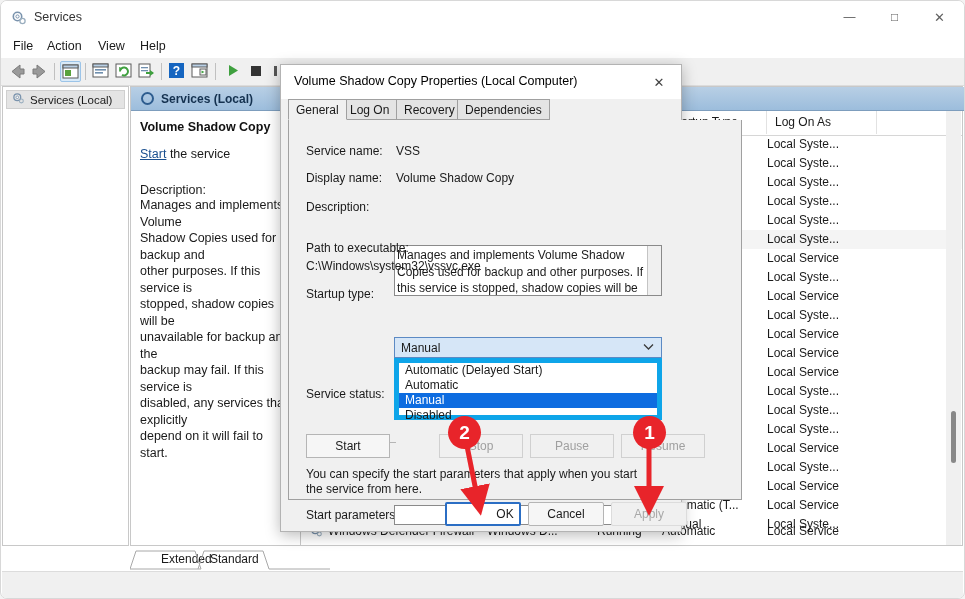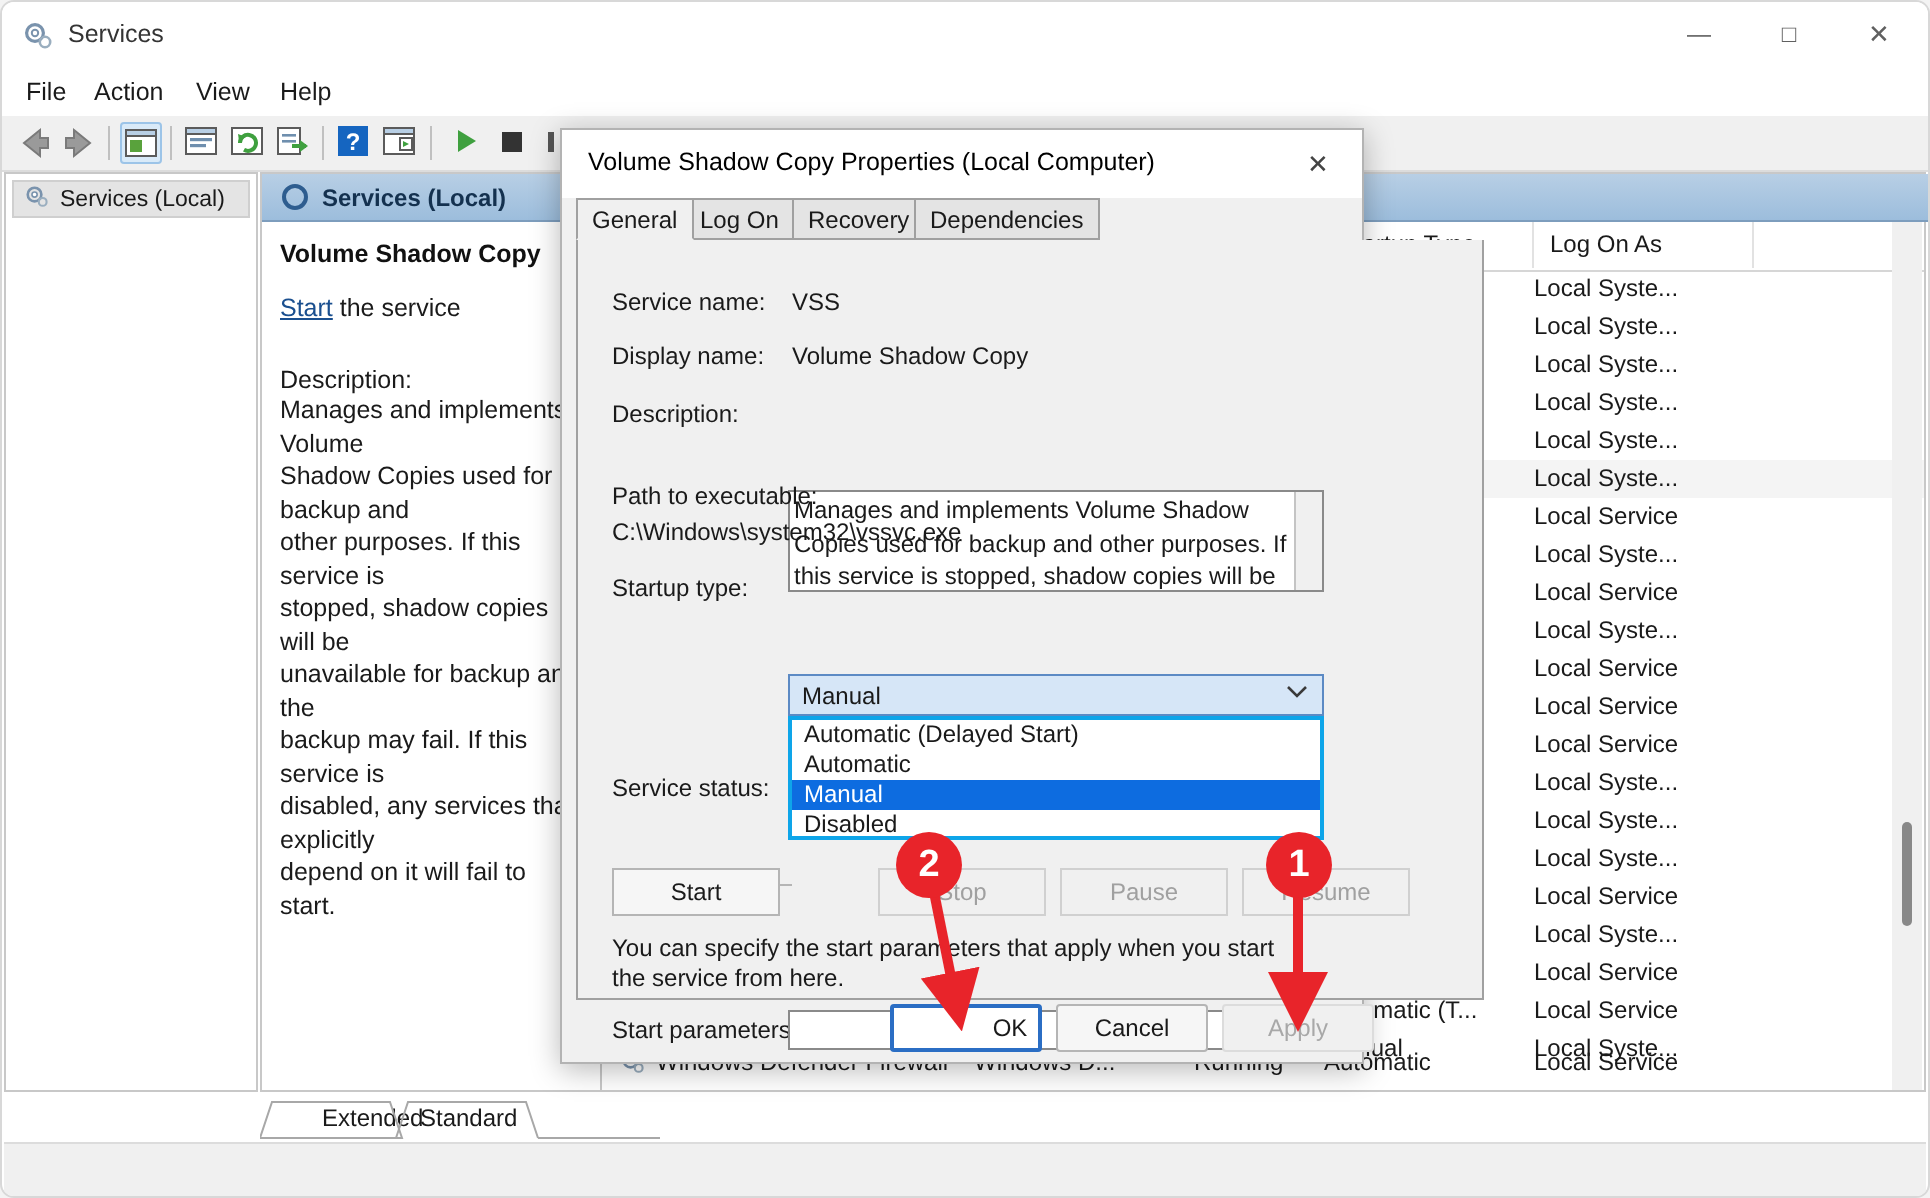--- a/index.html
+++ b/index.html
@@ -97,21 +97,21 @@
   .descbox{position:absolute;left:105px;top:125px;width:268px;height:51px;background:#ffffff;
            border:1px solid #8a8a8a;box-sizing:border-box;overflow:hidden;font-size:12px;color:#1a1a1a;
            line-height:16.5px;padding:1px 2px;}
   .descbox .sb{position:absolute;right:0;top:0;width:13px;height:49px;background:#f0f0f0;border-left:1px solid #c4c4c4;}
 
   .combo{position:absolute;left:105px;top:217px;width:268px;height:21px;background:#d6e6f7;
          border:1px solid #5c8ac4;box-sizing:border-box;font-size:12px;color:#1a1a1a;
          display:flex;align-items:center;padding-left:6px;}
   .combo .chev{position:absolute;right:7px;top:4px;color:#3a3a3a;font-size:10px;}
   .droplist{position:absolute;left:105px;top:238px;width:268px;height:62px;background:#ffffff;
-            border:2px solid #0ea5e9;box-sizing:border-box;z-index:5;}
+            border:5px solid #0ea5e9;box-sizing:border-box;z-index:5;}
   .dopt{height:15px;line-height:15px;font-size:12px;color:#1a1a1a;padding-left:6px;}
   .dopt.sel{background:#0d6ce0;color:#ffffff;}
 
   .hr{position:absolute;left:17px;top:322px;width:90px;height:1px;background:#b5b5b5;}
 
   .sbtn{position:absolute;top:314px;width:84px;height:24px;background:#f6f6f6;border:1px solid #b5b5b5;
         box-sizing:border-box;font-size:12px;color:#1a1a1a;display:flex;align-items:center;justify-content:center;}
   .sbtn.dis{color:#a0a0a0;background:#f0f0f0;border-color:#d0d0d0;margin-left:42px;}
 
   .helptext{position:absolute;left:17px;top:347px;width:350px;font-size:12px;color:#1a1a1a;line-height:15px;}

